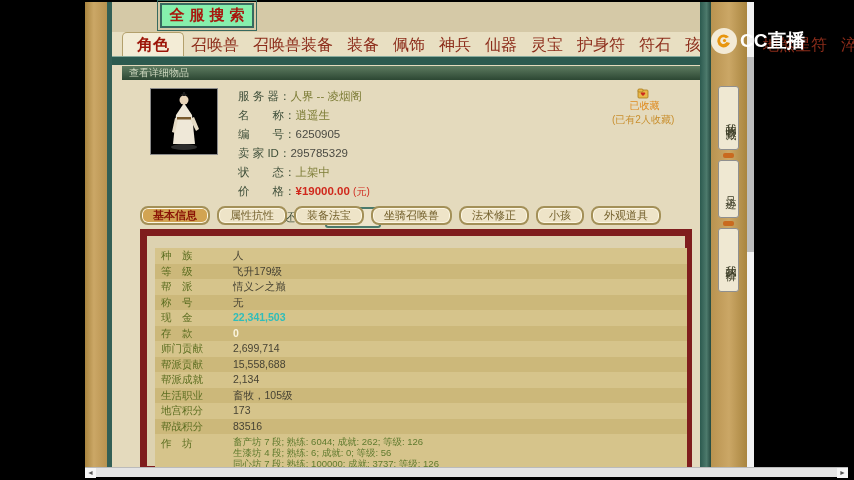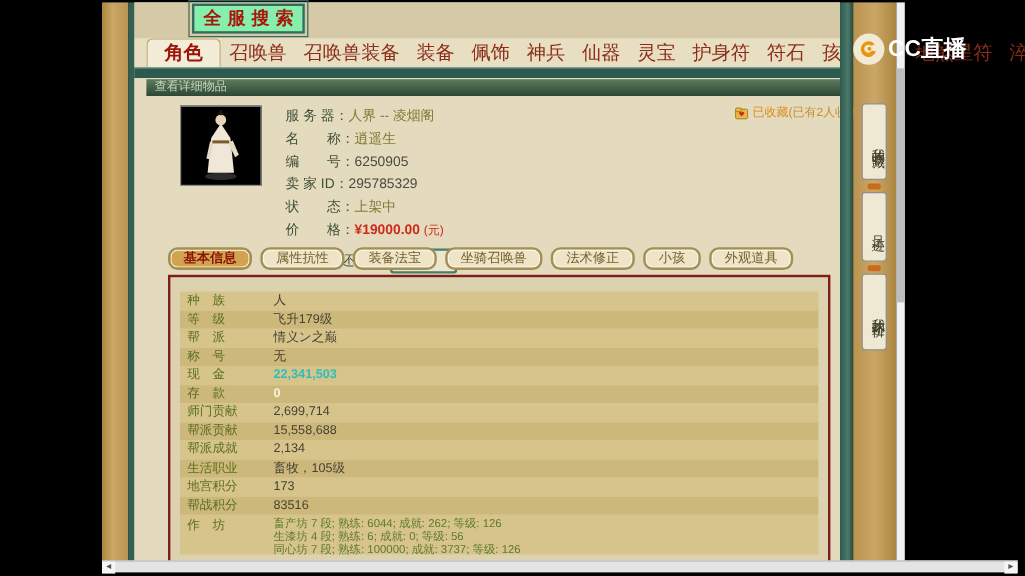--- a/index.html
+++ b/index.html
@@ -53,34 +53,34 @@
   .f-value { color:#7c7c35; }
   .f-num   { color:#4a4a42; }
   .f-price { color:#d0281c; font-weight:bold;margin-top:32px; }
   .f-unit  { color:#d0281c; font-size:10px; }
   .bargain-row { margin-top:3px; height:22px; display:flex; align-items:center; }
   .bargain-btn { margin-left:6px; background:#ede5cc; border:2px solid #4a7a6c; border-radius:3px;
              box-shadow:inset 0 0 0 2px #ede5cc; color:#8a1408; font-weight:bold; font-size:11px;
              padding:1px 15px; cursor:pointer; }
   .red-x { color:#c32119; font-weight:bold; font-size:13px; margin-left:4px; }
 
-  .fav { position:absolute; left:500px; top:22px; font-size:10px; display:flex; align-items:center; white-space:nowrap; }
+  .fav { position:absolute; left:500px; top:22px; font-size:10px; display:flex; align-items:center; white-space:nowrap;flex-direction:column; }
   .fav-label { color:#df8a1f; margin-left:3px; }
   .fav-note  { color:#c98f2e; }
 
   
   .info-tabs { position:absolute; left:28px; top:141px; display:flex; gap:7px; }
   .info-tab { height:19px; padding:0 11px; border:2px solid #a39058; border-radius:8px;
              background:#eee4c8; box-shadow:inset 0 0 0 1px #fdf7e3;
              color:#73602c; font-size:11px; line-height:15px; white-space:nowrap; cursor:pointer; }
   .info-tab.active { background:#d2a452; color:#8a1406; font-weight:bold; }
 
   
   .inner-panel { position:absolute; left:28px; top:164px; width:552px; height:244px;
-             border:2px solid #7f1d1d; background:#ddd2b0; }
+             border:7px solid #7f1d1d; background:#ddd2b0; }
   .rows { position:absolute; left:8px; top:12px; width:532px; }
   .row { height:15.5px; font-size:10.5px; line-height:15.5px; display:flex; }
   .row:nth-child(odd)  { background:#d6c48b; }
   .row:nth-child(even) { background:#ccb87a; }
   .r-label { width:78px; padding-left:6px; color:#5c6e21; white-space:pre; flex:none; }
   .r-value { color:#474334; }
   .r-cyan  { color:#2fbdba; font-weight:bold; }
   .r-white { color:#faf4df; font-weight:bold; }
   .row.workshop { height:33px; align-items:flex-start; }
   .ws-lines { font-size:9.5px; line-height:11px; padding-top:2px; color:#5f7a2e; }

